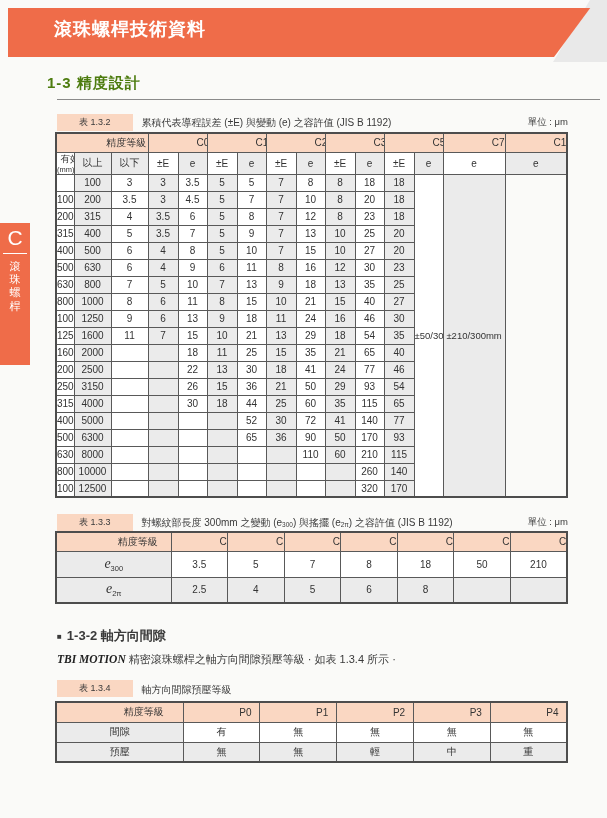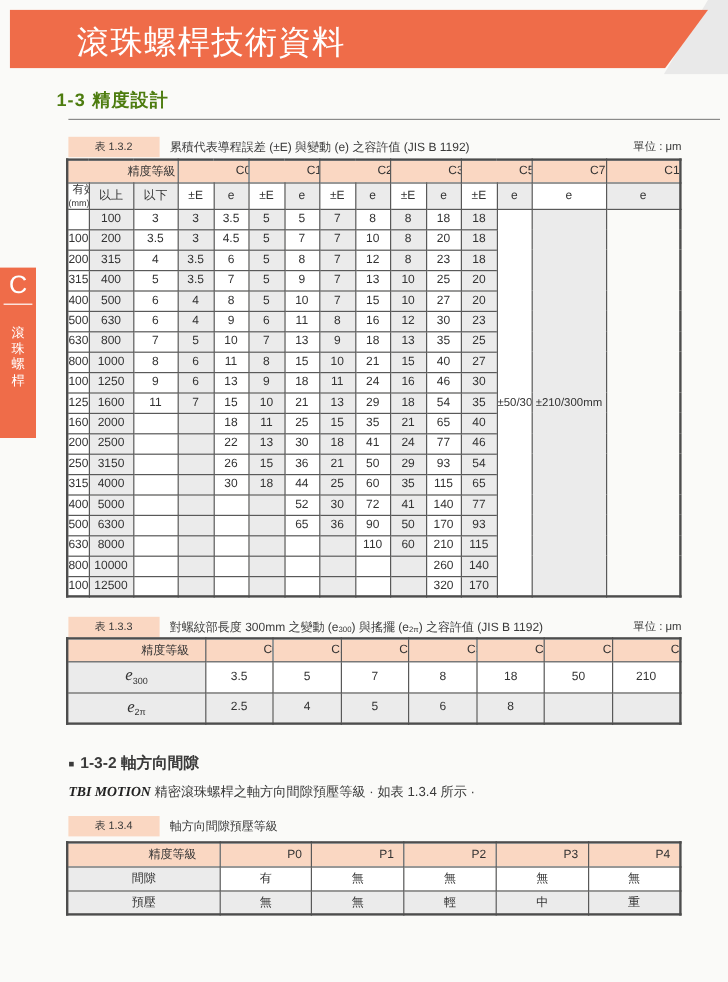--- a/index.html
+++ b/index.html
@@ -10,27 +10,27 @@
     color:#333;
     -webkit-font-smoothing:antialiased;
   }
   .abs{position:absolute;}
 
   
   .corner-wedge{left:545px;top:0;width:62px;height:62px;background:#e9e9e9;
     clip-path:polygon(72.5% 0,100% 0,100% 100%,13% 100%);}
   .banner{left:8px;top:8px;width:584px;height:49px;background:#ef6c49;
     clip-path:polygon(0 0,99.7% 0,93.5% 100%,0 100%);}
-  .banner-title{position:absolute;left:56px;top:9px;color:#fff;font-size:27px;font-weight:normal;letter-spacing:1px;}
+  .banner-title{position:absolute;left:46px;top:9px;color:#fff;font-size:18px;font-weight:bold;letter-spacing:1px;}
 
   
   .side-tab{left:0;top:223px;width:30px;height:142px;background:#ef6c49;color:#fff;}
   .side-letter{text-align:center;font-size:21px;line-height:28px;margin-top:1px;}
   .side-divider{width:24px;height:1px;background:#fff;margin:1px auto 4px auto;}
-  .side-label{width:1em;margin:18px auto;font-size:11px;line-height:1.2;word-break:break-all;text-align:center;}
+  .side-label{width:1em;margin:6px auto;font-size:11px;line-height:1.2;word-break:break-all;text-align:center;}
 
   
   .section-title{left:47px;top:74px;font-size:15px;font-weight:bold;color:#4d7c0f;letter-spacing:1px;}
   .rule{left:57px;top:99px;width:543px;height:0;border-top:1.5px solid #8a8a8a;}
   .cap-row{display:flex;align-items:center;width:511px;left:57px;}
   .badge{background:#fad7c2;color:#3a3a3a;font-size:9px;padding:2px 22px;margin-right:9px;white-space:nowrap;}
   .cap-text{font-size:10px;color:#3a3a3a;white-space:nowrap;}
   .cap-sub{font-size:6.5px;vertical-align:-1px;}
   .unit{margin-left:auto;font-size:9.5px;color:#3a3a3a;white-space:nowrap;}
 
@@ -466,21 +466,21 @@
 </table>
 
 <div class="abs h2">
   <span class="bullet">■</span>
   <span>1-3-2 軸方向間隙</span>
 </div>
 <div class="abs para">
   <span class="brand">TBI MOTION</span><span> 精密滾珠螺桿之軸方向間隙預壓等級 · 如表 1.3.4 所示 ·</span>
 </div>
 
-<div class="abs cap-row" style="top:680px;">
+<div class="abs cap-row" style="top:680px;align-items:flex-end;">
   <span class="badge">表 1.3.4</span>
   <span class="cap-text">軸方向間隙預壓等級</span>
 </div>
 
 <table id="t134" class="abs">
   <colgroup>
     <col style="width:127px">
       <col>
       <col>
       <col>

